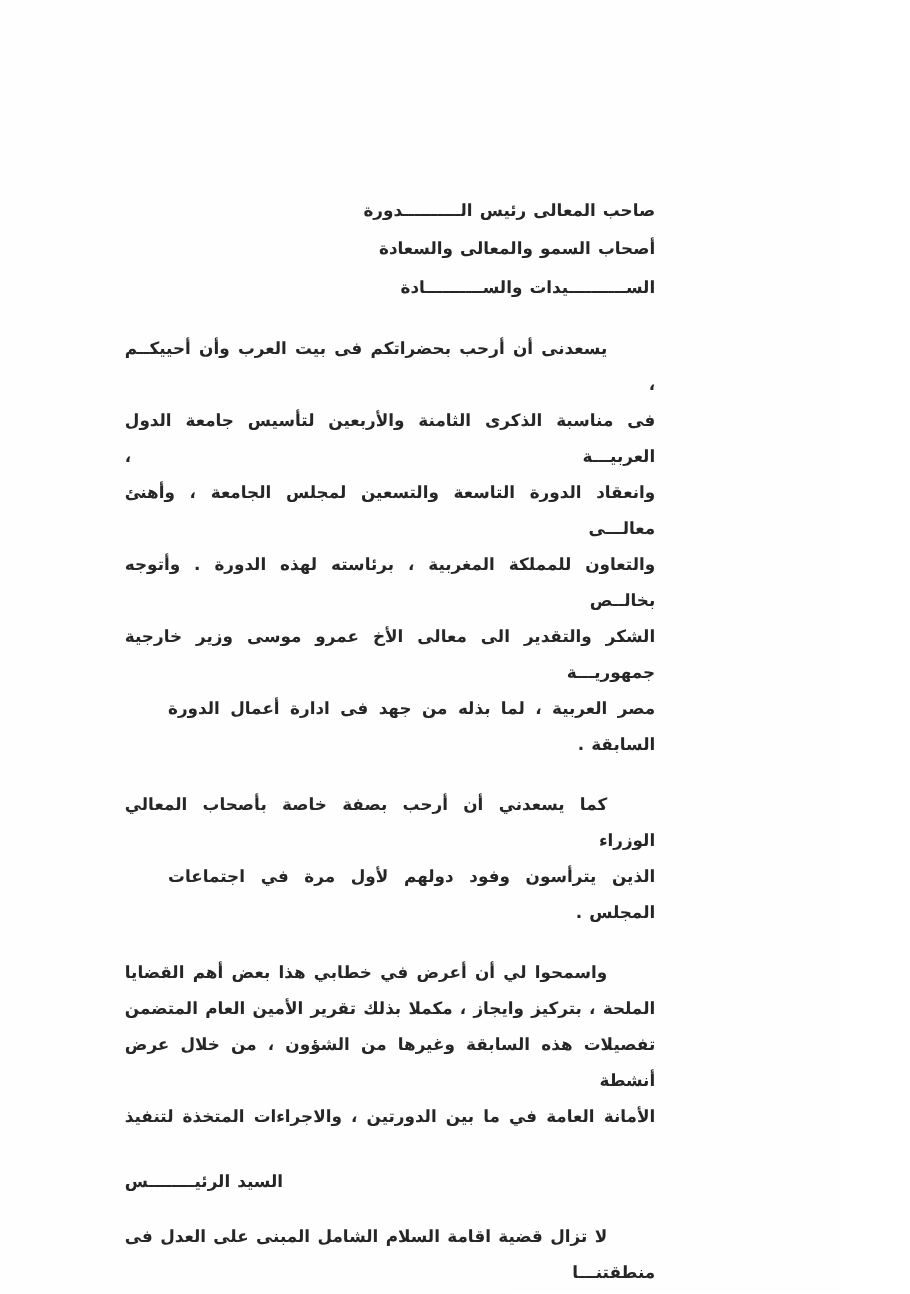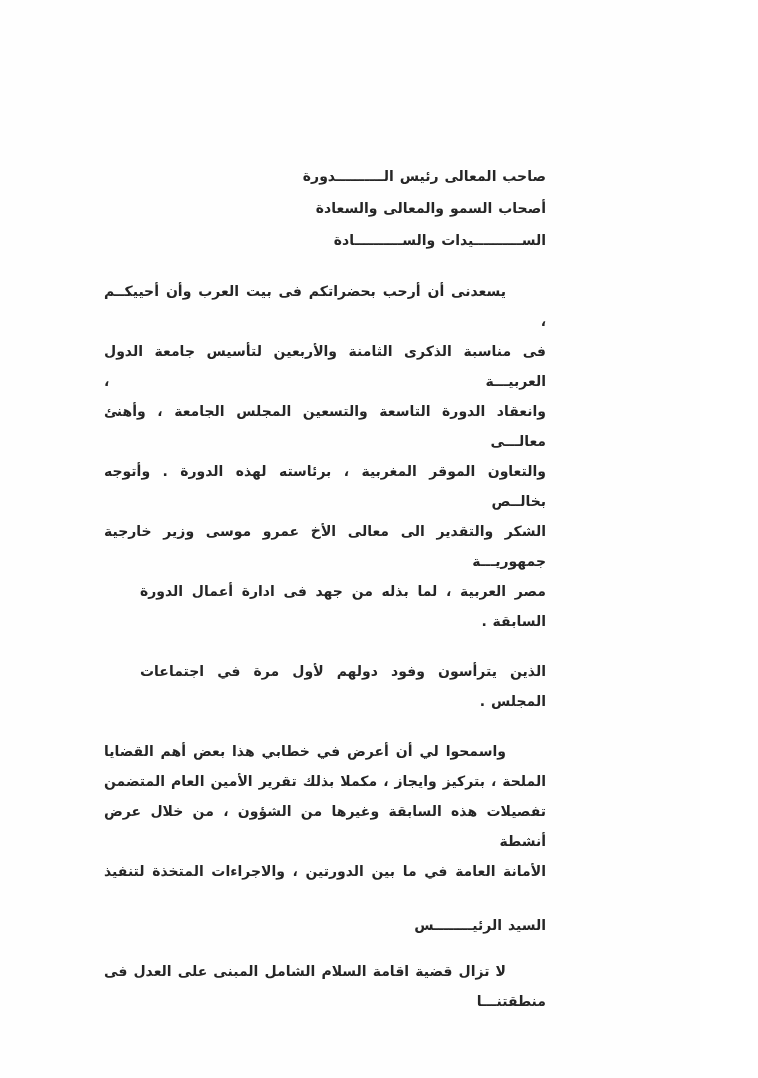--- a/index.html
+++ b/index.html
@@ -42,48 +42,49 @@
   .para .line.indent {
     text-indent: 40px;
   }
   .para .line.last {
     text-align-last: right;
     margin-left: 36px;
   }
   .section-heading {
     margin-top: 24px;
     line-height: 30px;
-    text-align: right;
+    text-align: left;
   }
   .p-after-heading {
     margin-top: 16px;
   }
 </style>
 </head>
 <body>
 
 <div class="page">
   <div class="text-block" dir="rtl" lang="ar">
 
     <div class="header-group">
       <div class="header-line">صاحب المعالى رئيس الــــــــــدورة</div>
       <div class="header-line">أصحاب السمو والمعالى والسعادة</div>
       <div class="header-line">الســــــــــيدات والســــــــــادة</div>
     </div>
 
     <div class="para">
       <div class="line indent">يسعدنى أن أرحب بحضراتكم فى بيت العرب وأن أحييكــم ،</div>
       <div class="line">فى مناسبة الذكرى الثامنة والأربعين لتأسيس جامعة الدول العربيـــة ،</div>
-      <div class="line">وانعقاد الدورة التاسعة والتسعين المجلس الجامعة ، وأهنئ معالـــى</div>
-      <div class="line">والتعاون الموقر المغربية ، برئاسته لهذه الدورة . وأتوجه بخالــص</div>
+      <div class="line">وانعقاد الدورة التاسعة والتسعين لمجلس الجامعة ، وأهنئ معالـــى</div>
+      <div class="line">والتعاون للمملكة المغربية ، برئاسته لهذه الدورة . وأتوجه بخالــص</div>
       <div class="line">الشكر والتقدير الى معالى الأخ عمرو موسى وزير خارجية جمهوريـــة</div>
       <div class="line last">مصر العربية ، لما بذله من جهد فى ادارة أعمال الدورة السابقة .</div>
     </div>
 
     <div class="para">
+      <div class="line indent">كما يسعدني أن أرحب بصفة خاصة بأصحاب المعالي الوزراء</div>
       <div class="line last">الذين يترأسون وفود دولهم لأول مرة في اجتماعات المجلس .</div>
     </div>
 
     <div class="para">
       <div class="line indent">واسمحوا لي أن أعرض في خطابي هذا بعض أهم القضايا</div>
       <div class="line">الملحة ، بتركيز وايجاز ، مكملا بذلك تقرير الأمين العام المتضمن</div>
       <div class="line">تفصيلات هذه السابقة وغيرها من الشؤون ، من خلال عرض أنشطة</div>
       <div class="line">الأمانة العامة في ما بين الدورتين ، والاجراءات المتخذة لتنفيذ</div>
     </div>
 

